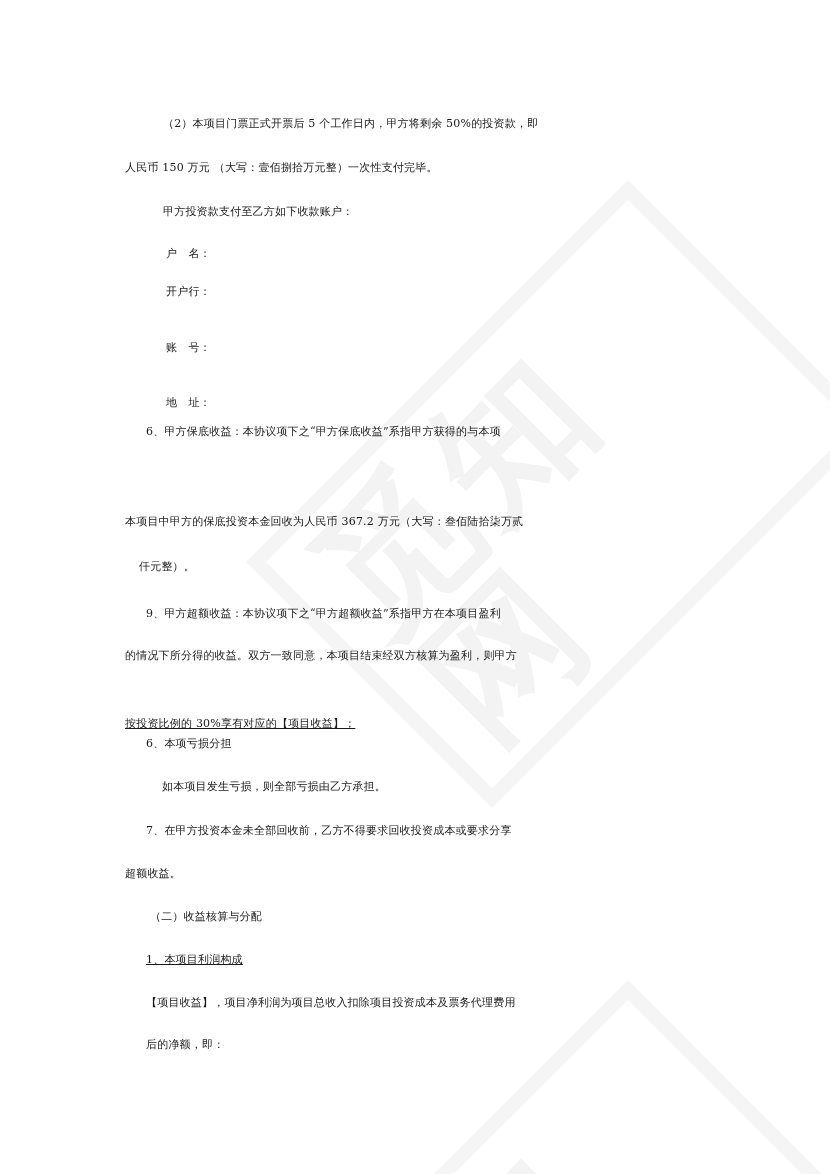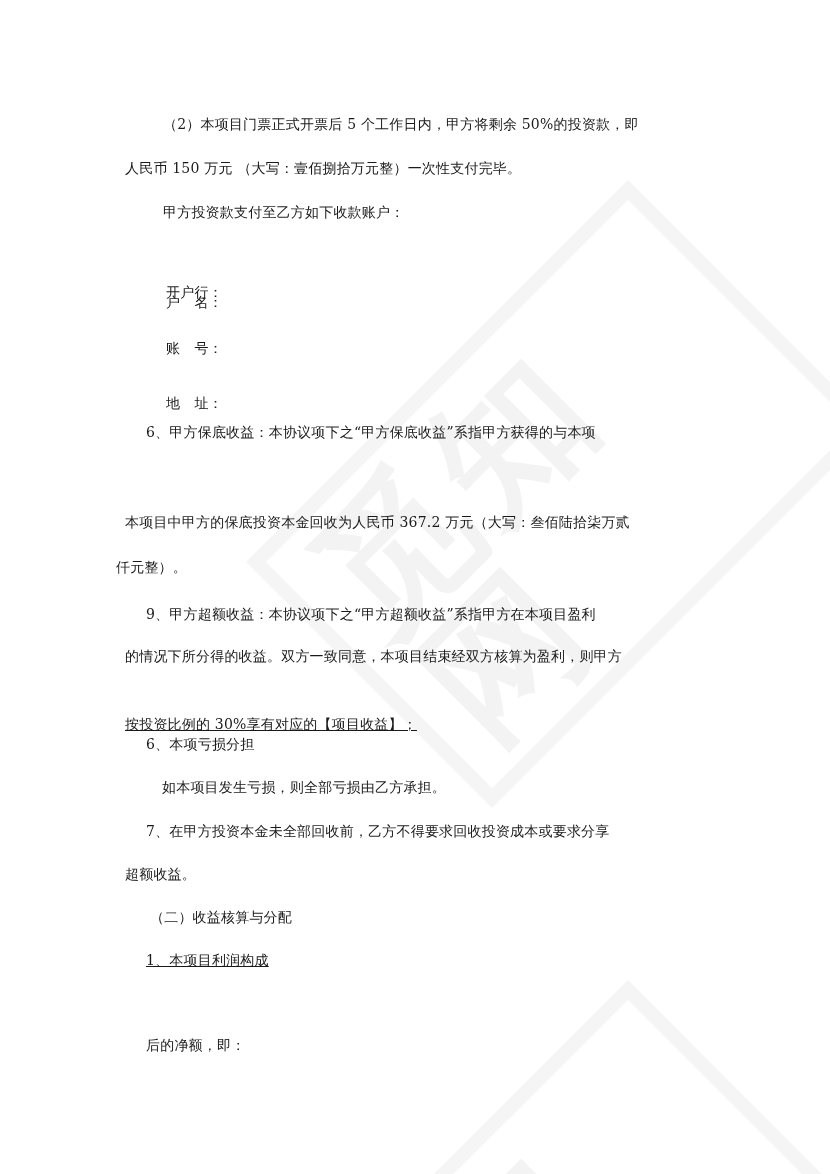--- a/index.html
+++ b/index.html
@@ -16,21 +16,21 @@
     color: #1a1a1a;
   }
   .page {
     position: absolute;
     left: 0; top: 0;
     width: 830px;
     height: 1174px;
   }
   .line {
     position: absolute;
-    font-size: 14px;
+    font-size: 11px;
     line-height: 22px;
     white-space: nowrap;
     letter-spacing: 0.2px;
   }
   .u { text-underline-offset: 3px; margin-top: 20px; }
   .watermark {
     position: absolute;
     color: rgba(200,200,200,0.22);
     font-weight: bold;
     font-family: "DejaVu Sans", sans-serif;
@@ -50,38 +50,39 @@
 <div class="page">
 
   <div class="watermark" style="left:290px; top:320px;">觅知网</div>
   <div class="watermark" style="left:290px; top:1120px;">觅知网</div>
 
   <div class="line" style="left:163px; top:113px;">（2）本项目门票正式开票后 5 个工作日内，甲方将剩余 50%的投资款，即</div>
   <div class="line" style="left:125px; top:157px;">人民币 150 万元 （大写：壹佰捌拾万元整）一次性支付完毕。</div>
 
   <div class="line" style="left:163px; top:201px;">甲方投资款支付至乙方如下收款账户：</div>
 
-  <div class="line" style="left:166px; top:243px;margin-top:48px;">户　名：</div>
+  <div class="line" style="left:166px; top:243px;">户　名：</div>
   <div class="line" style="left:166px; top:281px;">开户行：</div>
   <div class="line" style="left:166px; top:337px;">账　号：</div>
   <div class="line" style="left:166px; top:392px;">地　址：</div>
 
   <div class="line" style="left:146px; top:421px;">6、甲方保底收益：本协议项下之“甲方保底收益”系指甲方获得的与本项</div>
   <div class="line" style="left:125px; top:511px;">
     <span>本项目中甲方的保底投资本金回收为人民币 </span><span class="u">367.2</span><span> 万元（大写：叁佰陆拾柒万贰</span>
   </div>
-  <div class="line" style="left:116px; top:556px;">仟元整）。</div>
+  <div class="line" style="left:139px; top:556px;">仟元整）。</div>
 
   <div class="line" style="left:146px; top:603px;">9、甲方超额收益：本协议项下之“甲方超额收益”系指甲方在本项目盈利</div>
   <div class="line" style="left:125px; top:645px;">的情况下所分得的收益。双方一致同意，本项目结束经双方核算为盈利，则甲方</div>
   <div class="line" style="left:125px; top:713px;text-decoration:underline;">按投资比例的 30%享有对应的【项目收益】；</div>
 
   <div class="line" style="left:146px; top:733px;">6、本项亏损分担</div>
   <div class="line" style="left:146px; top:776px;margin-left:16px;">如本项目发生亏损，则全部亏损由乙方承担。</div>
 
   <div class="line" style="left:146px; top:820px;">7、在甲方投资本金未全部回收前，乙方不得要求回收投资成本或要求分享</div>
   <div class="line" style="left:125px; top:863px;">超额收益。</div>
 
   <div class="line" style="left:150px; top:906px;">（二）收益核算与分配</div>
   <div class="line" style="left:146px; top:949px;text-decoration:underline;">1、本项目利润构成</div>
+  <div class="line" style="left:146px; top:992px;">【项目收益】，项目净利润为项目总收入扣除项目投资成本及票务代理费用</div>
   <div class="line" style="left:146px; top:1034px;">后的净额，即：</div>
 
 </div>
 
 </body></html>

